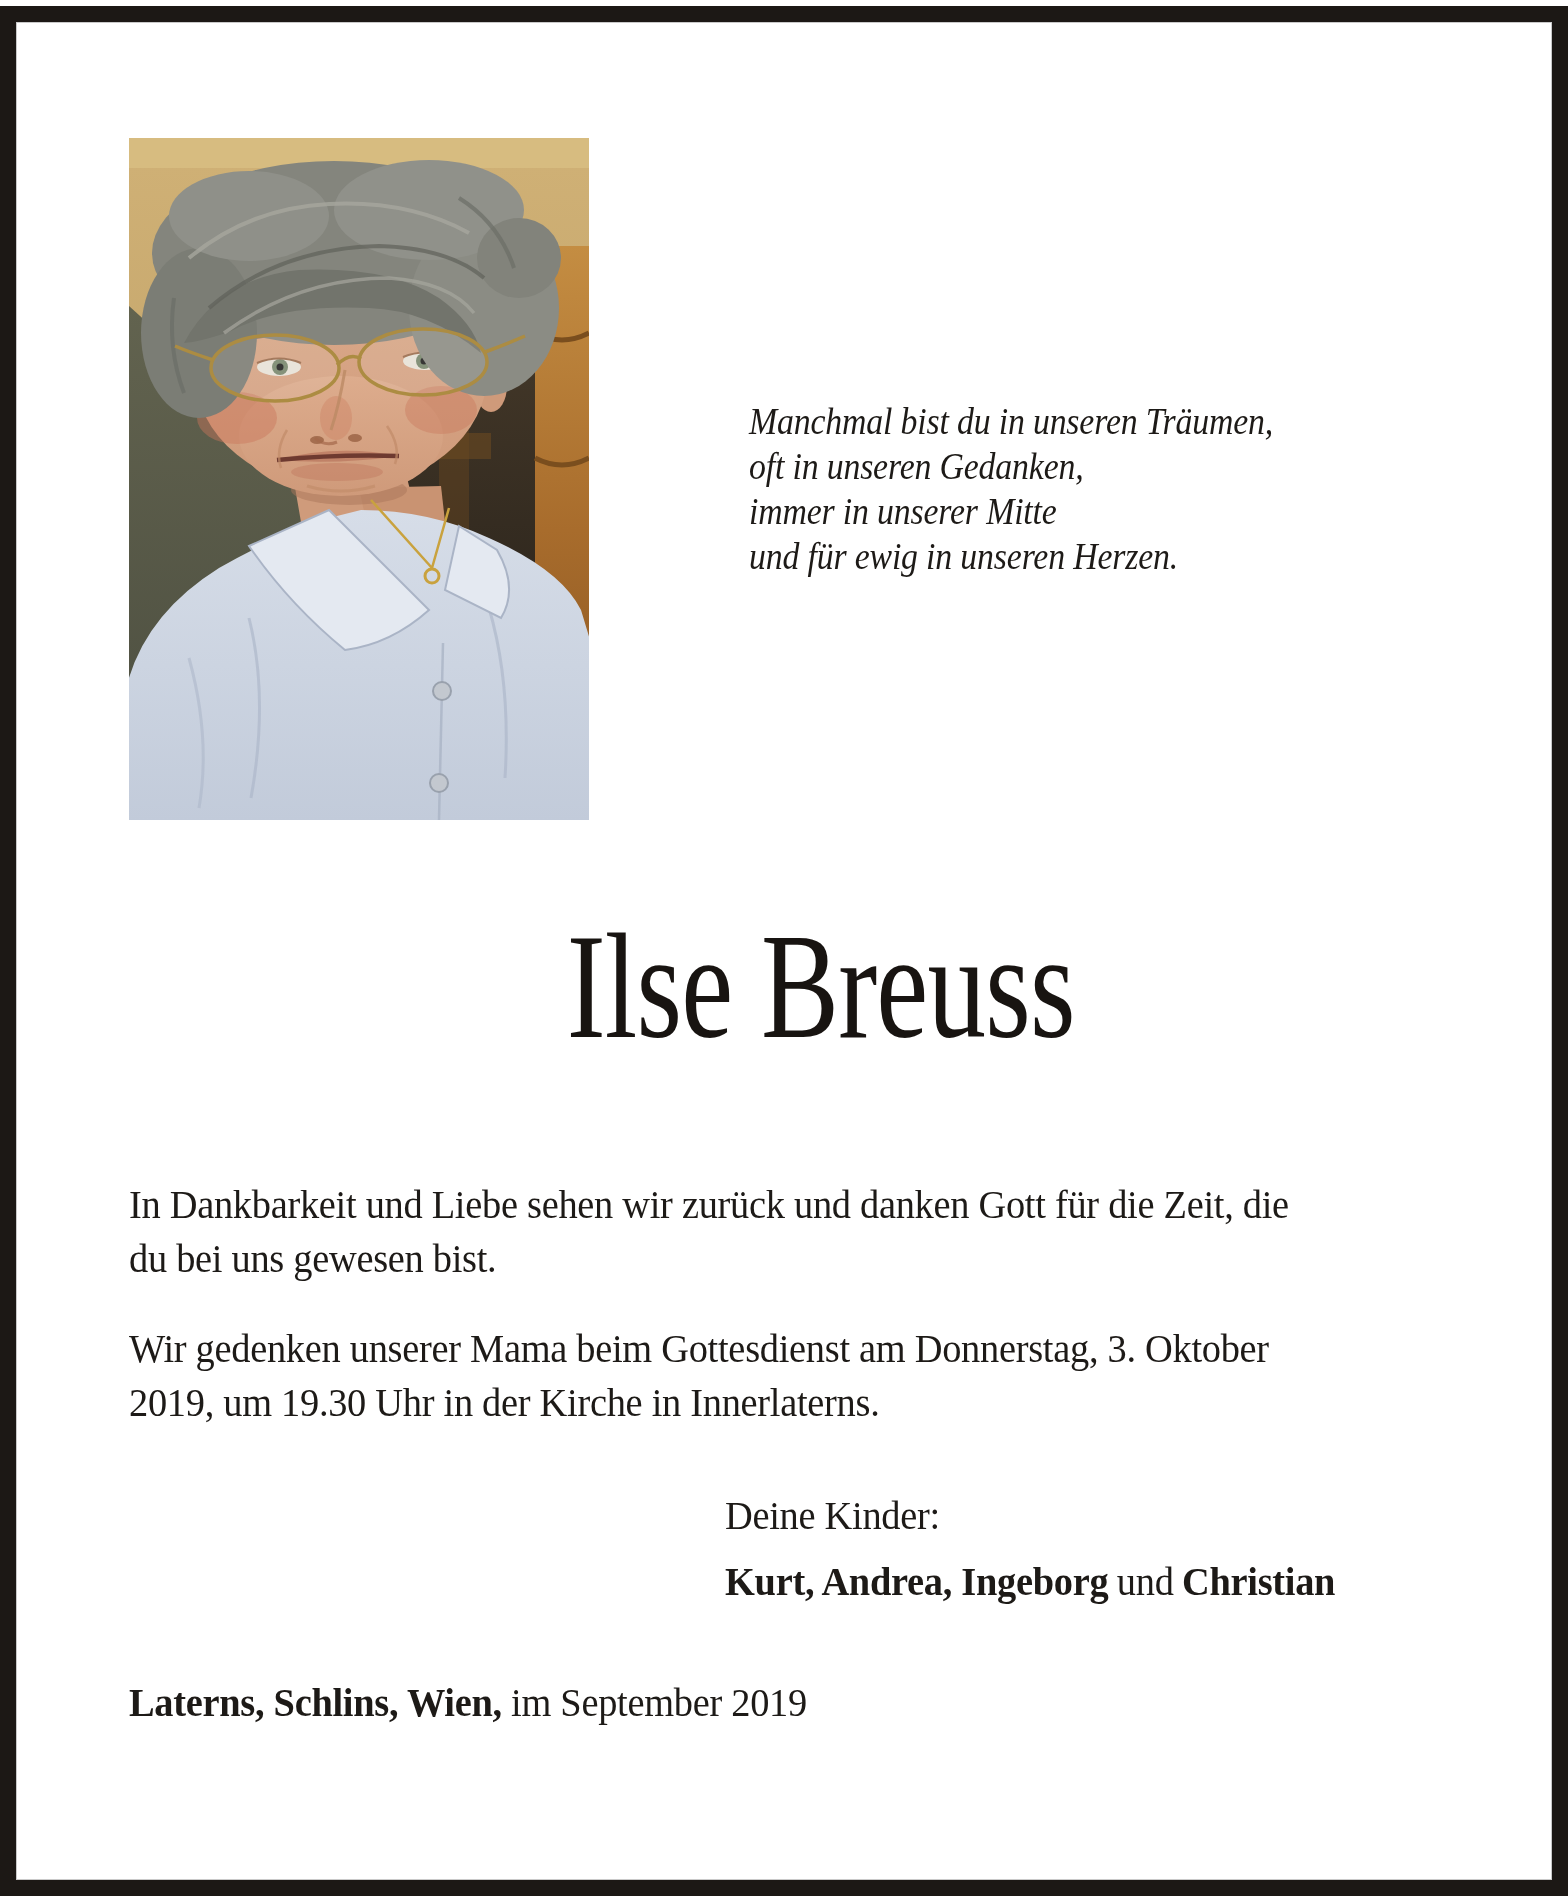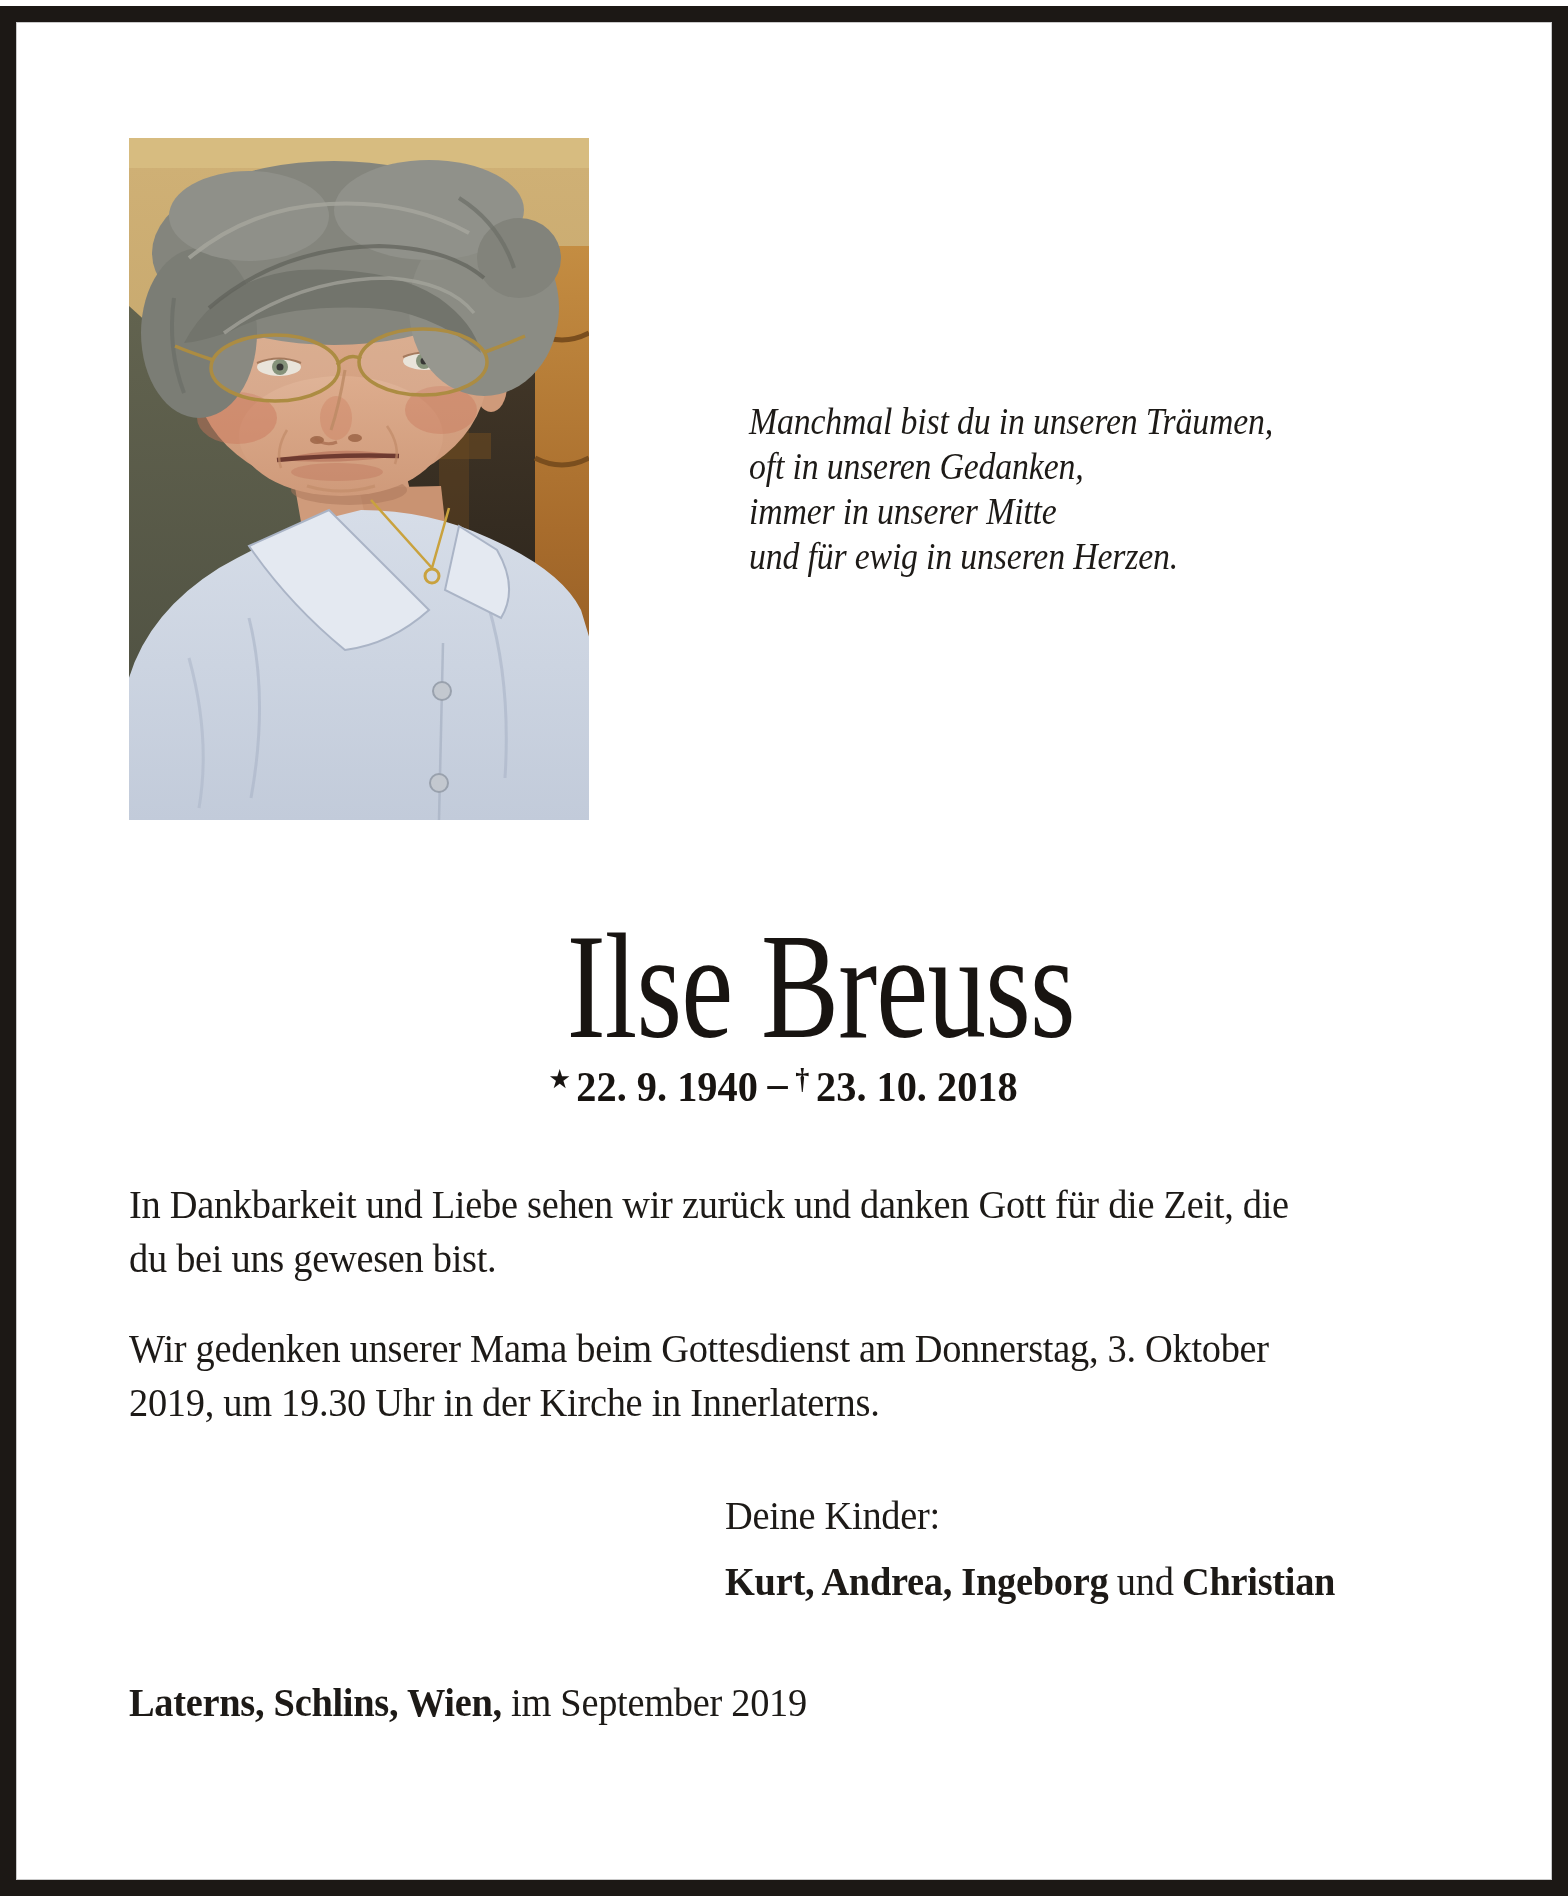--- a/index.html
+++ b/index.html
@@ -167,25 +167,20 @@
     <div>Manchmal bist du in unseren Träumen,</div>
     <div>oft in unseren Gedanken,</div>
     <div>immer in unserer Mitte</div>
     <div>und für ewig in unseren Herzen.</div>
   </div>
 
   <div class="name-wrap">
     <span class="name">Ilse Breuss</span>
   </div>
 
-  <div class="dates-wrap">
-    <span class="dates">
-      <span class="sym-star">★</span><span>22. 9. 1940</span><span class="dash">–</span><span class="sym-dagger">†</span><span>23. 10. 2018</span>
-    </span>
-  </div>
 
   <div class="para para-1">
     <div>In Dankbarkeit und Liebe sehen wir zurück und danken Gott für die Zeit, die</div>
     <div>du bei uns gewesen bist.</div>
   </div>
 
   <div class="para para-2">
     <div>Wir gedenken unserer Mama beim Gottesdienst am Donnerstag, 3. Oktober</div>
     <div>2019, um 19.30 Uhr in der Kirche in Innerlaterns.</div>
   </div>

